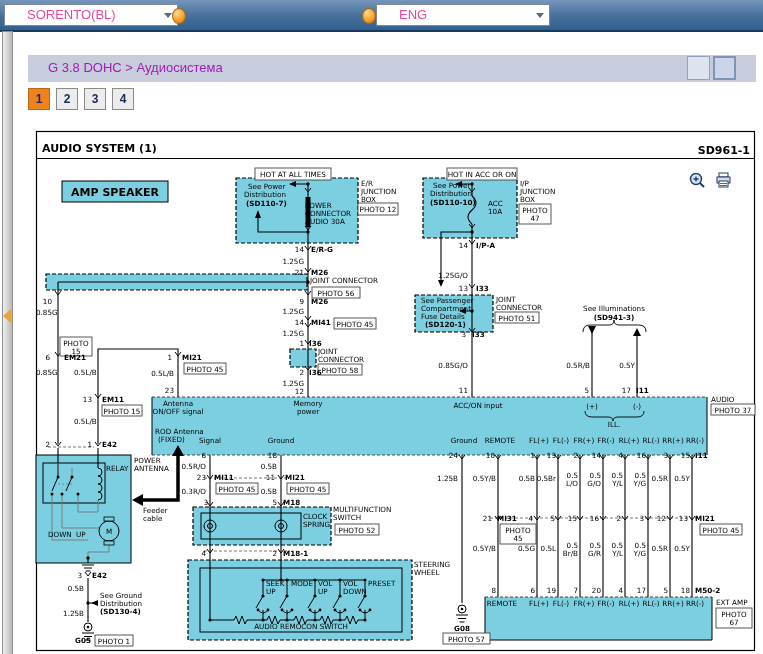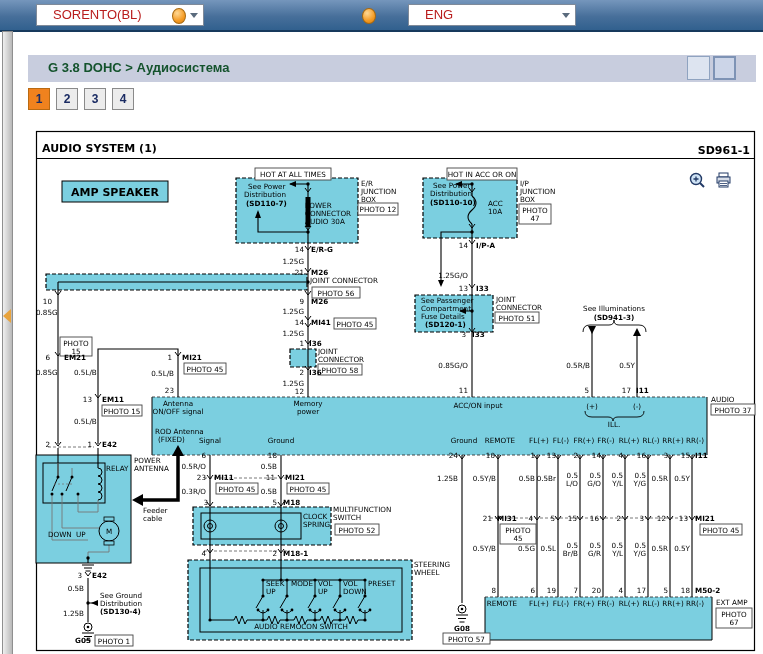--- a/index.html
+++ b/index.html
@@ -1,30 +1,30 @@
 <!DOCTYPE html>
 <html><head>
 <meta charset="utf-8">
 <style>
   html,body{margin:0;padding:0;background:#fff;width:763px;height:654px;overflow:hidden;
     font-family:"Liberation Sans","DejaVu Sans",sans-serif;}
   .topbar{position:absolute;left:0;top:0;width:763px;height:30px;
     background:linear-gradient(#7596bc,#476f9a 55%,#31608e);border-bottom:2px solid #16395c;}
   .dd{position:absolute;top:4px;height:20px;background:#fff;border:1px solid #7f8a99;
-    font-size:13px;line-height:20px;padding-left:16px;color:#b91c1c;cursor:default;margin-left:32px;}
+    font-size:13px;line-height:20px;padding-left:22px;color:#ec4899;cursor:default;}
   .dd .dd-arrow{position:absolute;right:5px;top:8px;width:0;height:0;
     border-left:4px solid transparent;border-right:4px solid transparent;border-top:5px solid #5a6b7d;}
   .dot{position:absolute;top:8px;width:12px;height:14px;border-radius:50%;
     background:radial-gradient(circle at 35% 30%,#ffd894,#f59b23 60%,#d67d12);border:1px solid #a8690f;}
   .splitter{position:absolute;left:2px;top:31px;width:9px;height:622px;
     background:linear-gradient(90deg,#efefef,#b9b9b9);border:1px solid #8f8f8f;}
   .splitter .arr{position:absolute;left:0px;top:277px;width:0;height:0;
     border-top:7px solid transparent;border-bottom:7px solid transparent;border-right:8px solid #e8a33d;}
   .crumbbar{position:absolute;left:28px;top:55px;width:728px;height:27px;background:#c8cdde;}
-  .crumbbar .crumb{position:absolute;left:20px;top:5px;font-size:13px;font-weight:bold;color:#14532d;}
+  .crumbbar .crumb{position:absolute;left:20px;top:5px;font-size:13px;font-weight:normal;color:#a21caf;}
   .iconbtn{position:absolute;top:1px;width:23px;height:24px;background:#dde4f0;
     border:1px solid #8fa3c0;padding:0;cursor:pointer;}
   .iconbtn.print{background:#ccd5e8;border:2px solid #7e93b5;}
   .tabs{position:absolute;left:28px;top:88px;height:22px;}
   .tab{position:absolute;top:0;width:22px;height:22px;border:1px solid #8a8a8a;background:#ececec;
     font-size:12px;font-weight:bold;color:#1a2b63;text-align:center;padding:0;cursor:pointer;
     font-family:"Liberation Sans",sans-serif;}
   .tab.active{background:#f0821e;border-color:#b96a12;}
   svg{position:absolute;left:0;top:114px;}
   svg text{font-family:"DejaVu Sans",sans-serif;font-size:7.2px;fill:#000;}

